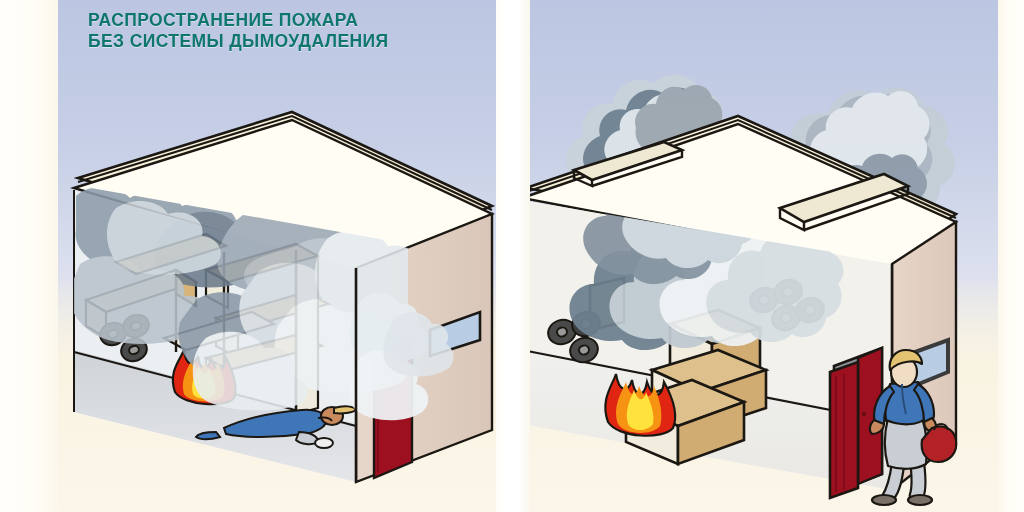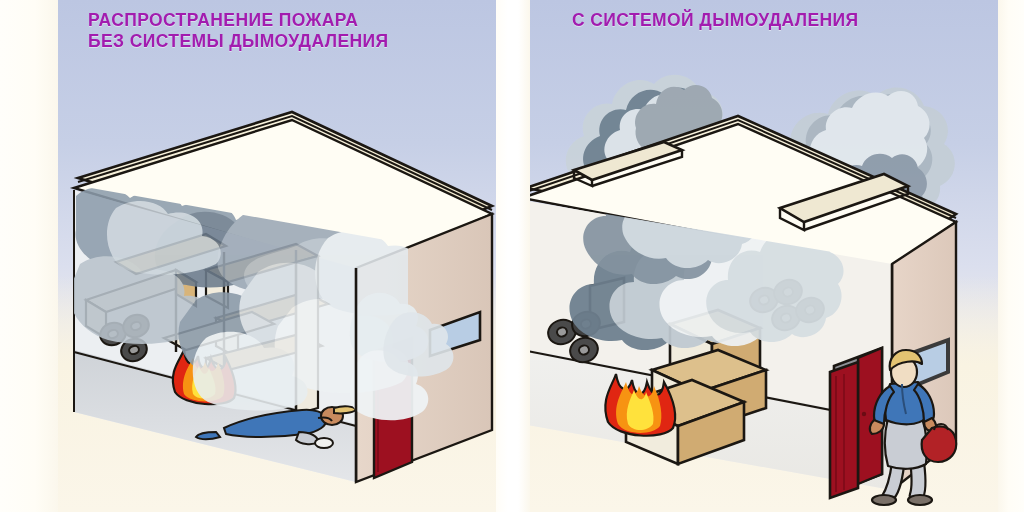--- a/index.html
+++ b/index.html
@@ -3,21 +3,21 @@
 <meta charset="utf-8">
 <style>
   html,body{margin:0;padding:0;background:#fff;}
   body{width:1024px;height:512px;overflow:hidden;font-family:"Liberation Sans", sans-serif;}
   #stage{position:relative;width:1024px;height:512px;overflow:hidden;background:#fdfbf3;}
   .panel{position:absolute;top:0;height:512px;overflow:hidden;}
   #panel-left{left:56px;width:452px;}
   #panel-right{left:512px;width:512px;}
   .sky{position:absolute;inset:0;background:linear-gradient(180deg,#bcc6e2 0%,#c6cfe6 28%,#dbdfee 52%,#eeecea 68%,#f7f2e6 82%,#fbf6e8 100%);}
   .ground{position:absolute;left:0;right:0;bottom:0;height:46%;background:linear-gradient(180deg,rgba(250,245,231,0) 0%,#f9f3e2 38%,#fbf6e9 100%);}
-  .title{position:absolute;z-index:60;color:#a21caf;font-weight:bold;letter-spacing:.4px;line-height:1.18;
+  .title{position:absolute;z-index:60;color:#0f766e;font-weight:bold;letter-spacing:.4px;line-height:1.18;
          text-shadow:0 1px 0 rgba(255,255,255,.45);white-space:pre-line;}
   #title-left{left:32px;top:10px;font-size:17.5px;}
   #title-right{left:60px;top:10px;font-size:17.5px;}
   .divider{position:absolute;top:0;left:496px;width:34px;height:512px;background:linear-gradient(90deg,#fffdf7 0%,#ffffff 35%,#ffffff 65%,#fbf7ec 100%);z-index:55;}
   .edge-l{position:absolute;top:0;left:0;width:58px;height:512px;background:linear-gradient(90deg,#fffefa 0%,#fffdf6 60%,#fbf7ec 100%);z-index:55;}
   .edge-r{position:absolute;top:0;right:0;width:26px;height:512px;background:linear-gradient(270deg,#fffefa 0%,#fffdf6 60%,#fbf7ec 100%);z-index:55;}
   svg{position:absolute;top:0;left:0;}
 </style>
 </head>
 <body>
@@ -359,20 +359,19 @@
           <path d="M378,370 C376,358 384,350 394,350 C404,350 410,356 410,364 C404,360 388,360 378,370 Z" fill="#e3c372"></path>
           <path d="M390,384 C390,396 392,406 394,414" fill="none" stroke="#2a4e7a" stroke-width="2"></path>
         </g>
         <g>
           <path d="M420,428 C430,424 442,428 444,440 C446,452 438,462 426,462 C414,462 408,452 410,440 Z" fill="#b22226" stroke="#1b1712" stroke-width="2.2"></path>
           <path d="M422,430 C424,422 434,422 436,430" fill="none" stroke="#1b1712" stroke-width="2"></path>
         </g>
       </g>
     </svg>
 
-    <div class="title" id="title-right"><span>С СИСТЕМОЙ ДЫМОУДАЛЕНИЯ</span></div>
   </div>
 
   <div class="edge-l"></div>
   <div class="divider"></div>
   <div class="edge-r"></div>
 
 </div>
 
 </body></html>

